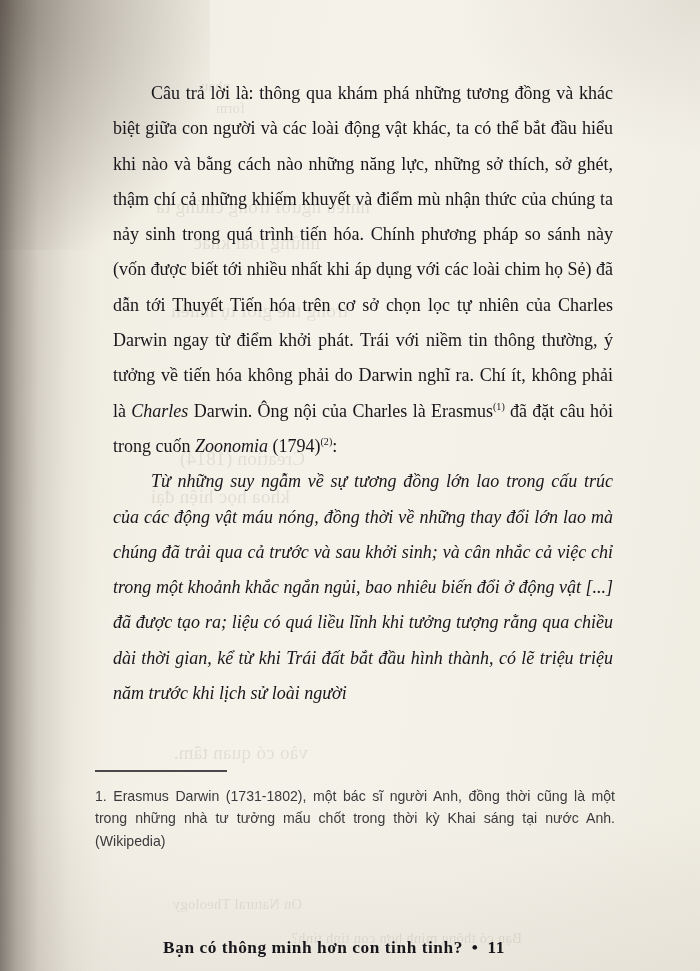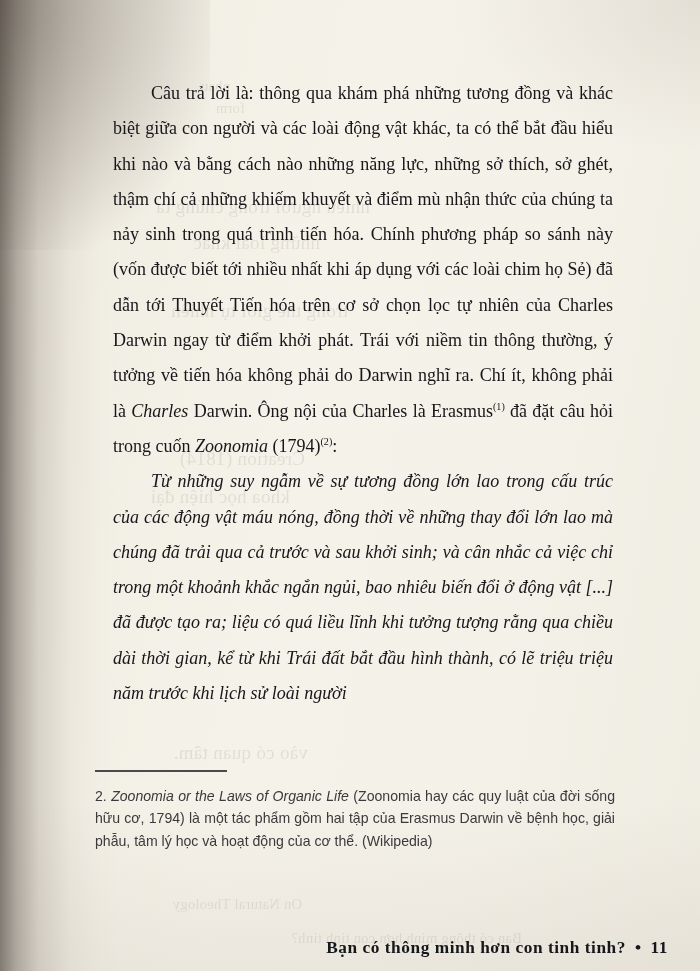--- a/index.html
+++ b/index.html
@@ -148,21 +148,21 @@
     color: #3a3a3c;
   }
   p.footnote + p.footnote { margin-top: 0; }
 
   
   #footer {
     position: absolute;
     left: 0;
     top: 938px;
     width: 668px;
-    text-align: right;
+    text-align: center;
     font-size: 17.3px;
     letter-spacing: 0.55px;
     color: #17161a;
     font-weight: 700;
   }
   #footer .dot {
     display: inline-block;
     margin: 0 9px;
     font-weight: 700;
   }
@@ -193,20 +193,20 @@
   <div id="vignette-topright"></div>
   <div id="vignette-bottom"></div>
 
   <div id="content">
     <p class="body">Câu trả lời là: thông qua khám phá những tương đồng và khác biệt giữa con người và các loài động vật khác, ta có thể bắt đầu hiểu khi nào và bằng cách nào những năng lực, những sở thích, sở ghét, thậm chí cả những khiếm khuyết và điểm mù nhận thức của chúng ta nảy sinh trong quá trình tiến hóa. Chính phương pháp so sánh này (vốn được biết tới nhiều nhất khi áp dụng với các loài chim họ Sẻ) đã dẫn tới Thuyết Tiến hóa trên cơ sở chọn lọc tự nhiên của Charles Darwin ngay từ điểm khởi phát. Trái với niềm tin thông thường, ý tưởng về tiến hóa không phải do Darwin nghĩ ra. Chí ít, không phải là <span class="ital">Charles</span> Darwin. Ông nội của Charles là Erasmus<sup class="fn">(1)</sup> đã đặt câu hỏi trong cuốn <span class="ital">Zoonomia</span> (1794)<sup class="fn">(2)</sup>:</p>
     <p class="body quote">Từ những suy ngẫm về sự tương đồng lớn lao trong cấu trúc của các động vật máu nóng, đồng thời về những thay đổi lớn lao mà chúng đã trải qua cả trước và sau khởi sinh; và cân nhắc cả việc chỉ trong một khoảnh khắc ngắn ngủi, bao nhiêu biến đổi ở động vật [...] đã được tạo ra; liệu có quá liều lĩnh khi tưởng tượng rằng qua chiều dài thời gian, kể từ khi Trái đất bắt đầu hình thành, có lẽ triệu triệu năm trước khi lịch sử loài người</p>
   </div>
 
   <div id="footnotes">
     <div id="fn-rule"></div>
-    <p class="footnote">2. <span class="ital">Zoonomia or the Laws of Organic Life</span> (Zoonomia hay các quy luật của đời sống hữu cơ, 1794) là một tác phẩm gồm hai tập của Erasmus Darwin về bệnh học, giải phẫu, tâm lý học và hoạt động của cơ thể. (Wikipedia)</p>
+    <p class="footnote">1. Erasmus Darwin (1731-1802), một bác sĩ người Anh, đồng thời cũng là một trong những nhà tư tưởng mấu chốt trong thời kỳ Khai sáng tại nước Anh. (Wikipedia)</p>
   </div>
 
   <div id="footer">
     <span>Bạn có thông minh hơn con tinh tinh?</span><span class="dot">•</span><span class="pageno">11</span>
   </div>
 
 </div>
 
 </body></html>

